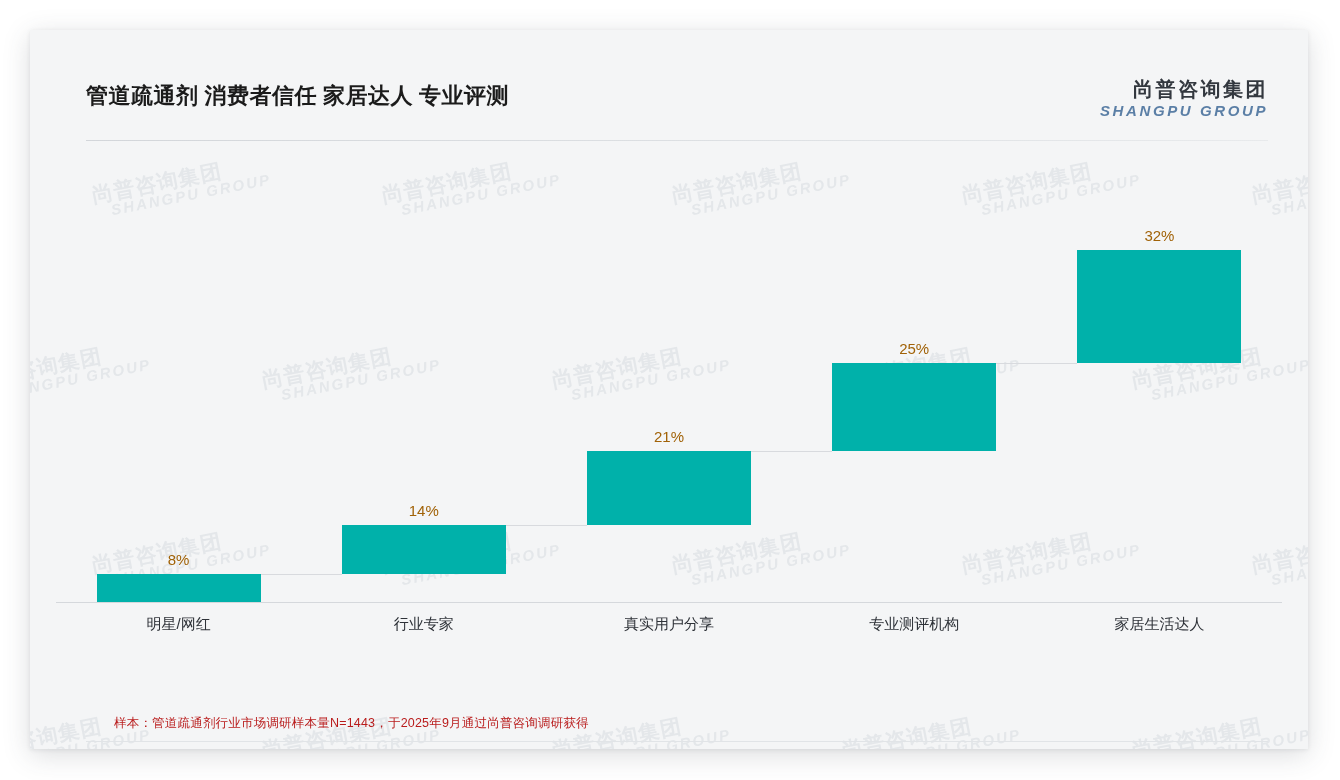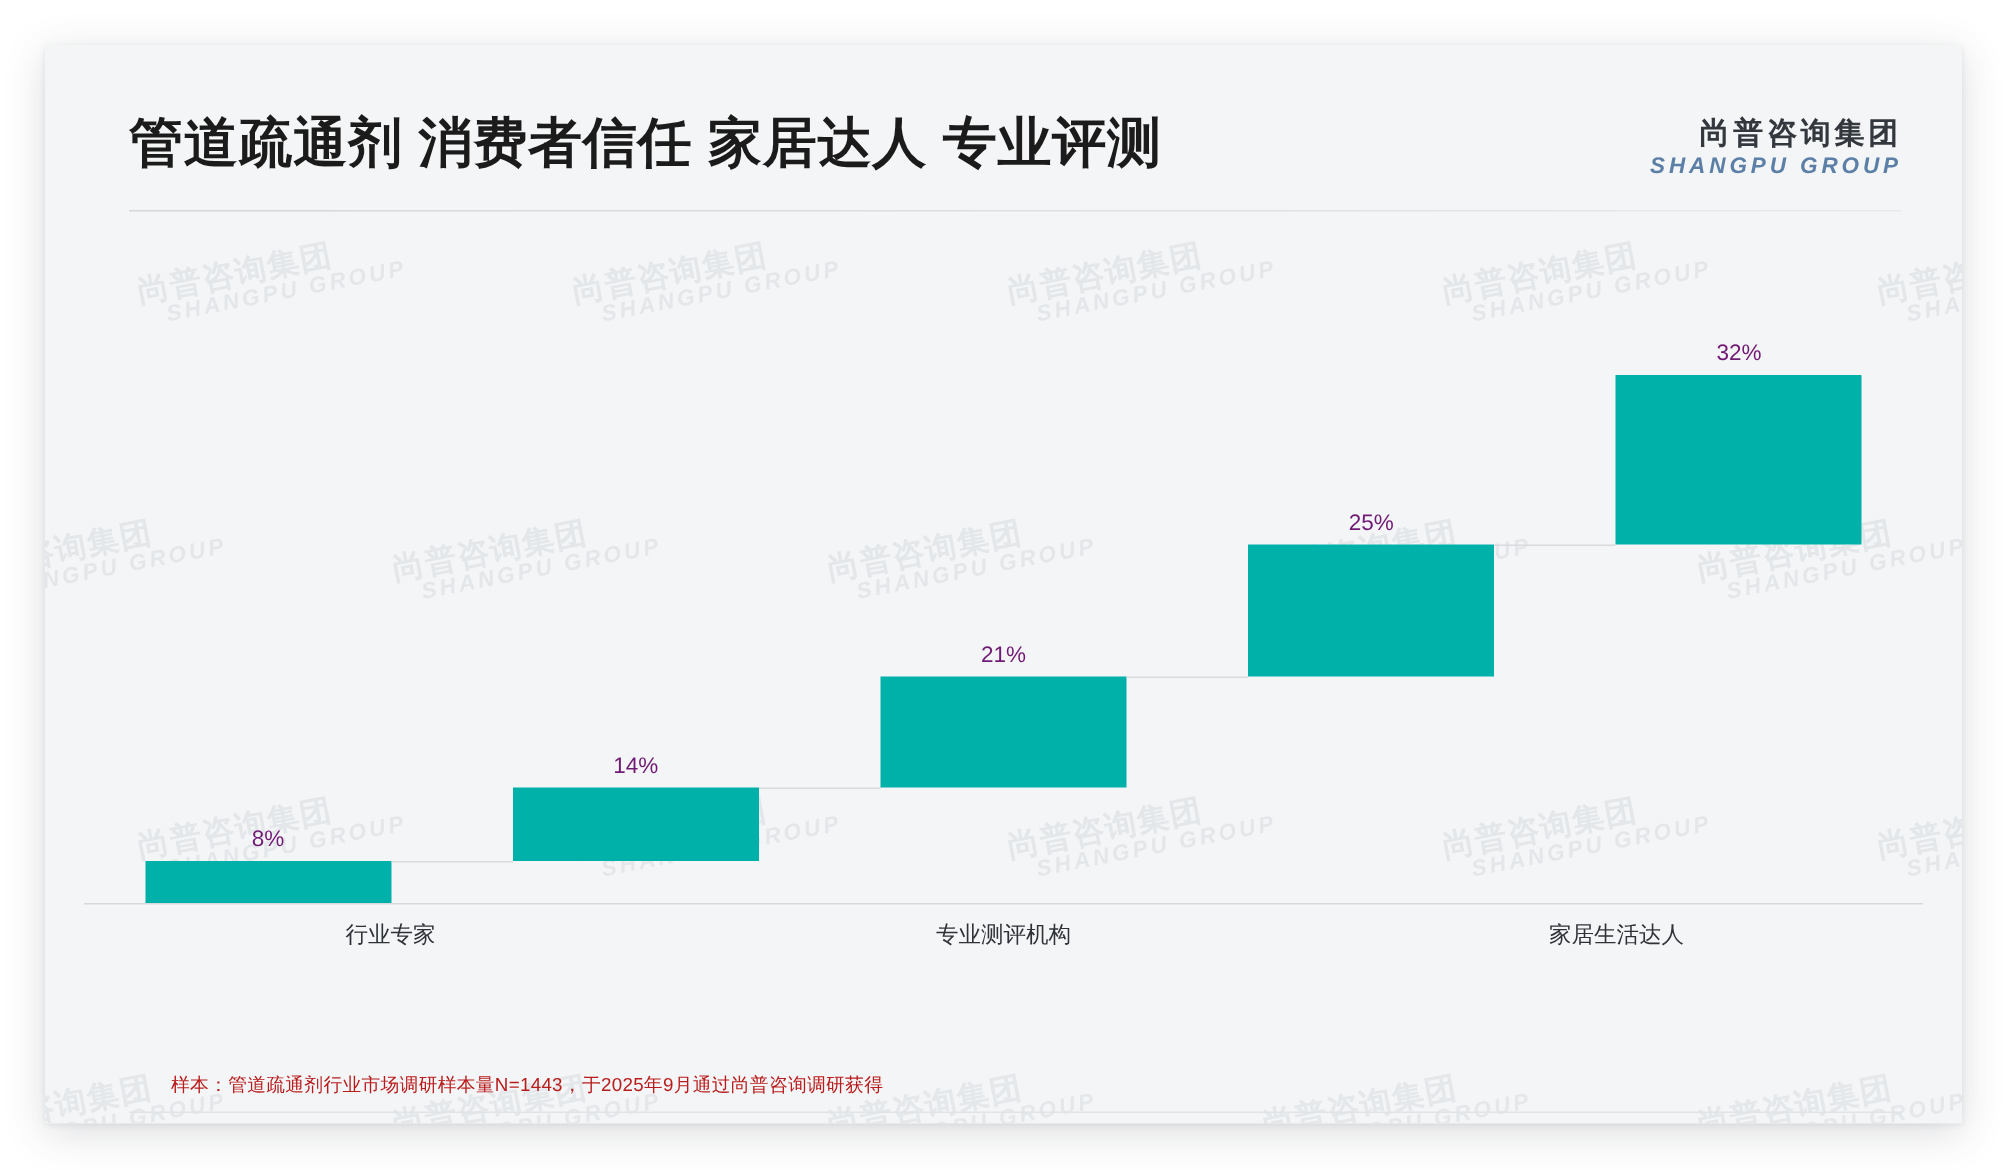--- a/index.html
+++ b/index.html
@@ -30,22 +30,23 @@
     line-height:1.02;
   }
   .wm .wm-cn{font-size:21px;font-weight:700;letter-spacing:1px;display:block;}
   .wm .wm-en{font-size:15px;font-weight:700;font-style:italic;letter-spacing:2.2px;display:block;margin-left:16px;}
 
   
   .header{position:absolute;left:0;top:0;width:100%;height:92px;z-index:4;}
   .header-title{
     position:absolute;left:56px;top:66px;
     transform:translateY(-50%);
-    font-size:36px;font-weight:700;color:#1b1b1b;letter-spacing:.5px;
+    font-size:22px;font-weight:700;color:#1b1b1b;letter-spacing:.5px;
     white-space:nowrap;
+    font-family:Liberation Serif, serif;
   }
   .logo{position:absolute;right:40px;top:48px;text-align:right;}
   .logo-cn{font-size:20px;font-weight:700;color:#33383f;letter-spacing:2.5px;line-height:1.15;}
   .logo-en{font-size:15px;font-weight:700;font-style:italic;color:#5b7fa6;letter-spacing:2.6px;line-height:1.2;margin-top:1px;}
   .header-rule{
     position:absolute;left:56px;right:40px;top:110px;height:1px;
     background:linear-gradient(to right,#d3d6da,#dfe2e5 65%,#e8eaec);
     z-index:4;
   }
 
@@ -56,21 +57,21 @@
   }
   .plot{
     position:absolute;left:26px;top:220px;
     width:1226px;height:352px;
     z-index:3;
   }
   .bar{position:absolute;background:#00b1aa;}
   .connector{position:absolute;height:1px;background:#d8dade;}
   .vlabel{
     position:absolute;
-    font-size:15px;color:#701a75;
+    font-size:15px;color:#a16207;
     text-align:center;white-space:nowrap;
     transform:translateY(-100%);
   }
   .axis-line{
     position:absolute;left:26px;right:26px;top:572px;height:1px;
     background:#d5d8dc;z-index:3;
   }
   .cat-row{
     position:absolute;left:26px;top:580px;width:1226px;height:30px;
     display:flex;z-index:4;
@@ -221,21 +222,23 @@
       <div class="bar" style="left: 776.2px; top: 112.64px; width: 164px; height: 88px; background: rgb(0, 177, 170);"></div>
       <div class="vlabel" style="left: 776.2px; width: 164px; top: 106.64px;">25%</div>
       <div class="connector" style="left: 940.2px; width: 81.2px; top: 112.64px;"></div>
       <div class="bar" style="left: 1021.4px; top: -1.42109e-14px; width: 164px; height: 112.64px; background: rgb(0, 177, 170);"></div>
       <div class="vlabel" style="left: 1021.4px; width: 164px; top: -6px;">32%</div>
     </div>
 
   <div class="axis-line"></div>
 
   <div class="cat-row" id="cat-row">
+      <div class="cat">明星/网红</div>
       <div class="cat">行业专家</div>
+      <div class="cat">真实用户分享</div>
       <div class="cat">专业测评机构</div>
       <div class="cat">家居生活达人</div>
     </div>
 
   <div class="note">样本：管道疏通剂行业市场调研样本量N=1443，于2025年9月通过尚普咨询调研获得</div>
   <div class="foot-rule"></div>
   <div class="footer">
     
     
   </div>

